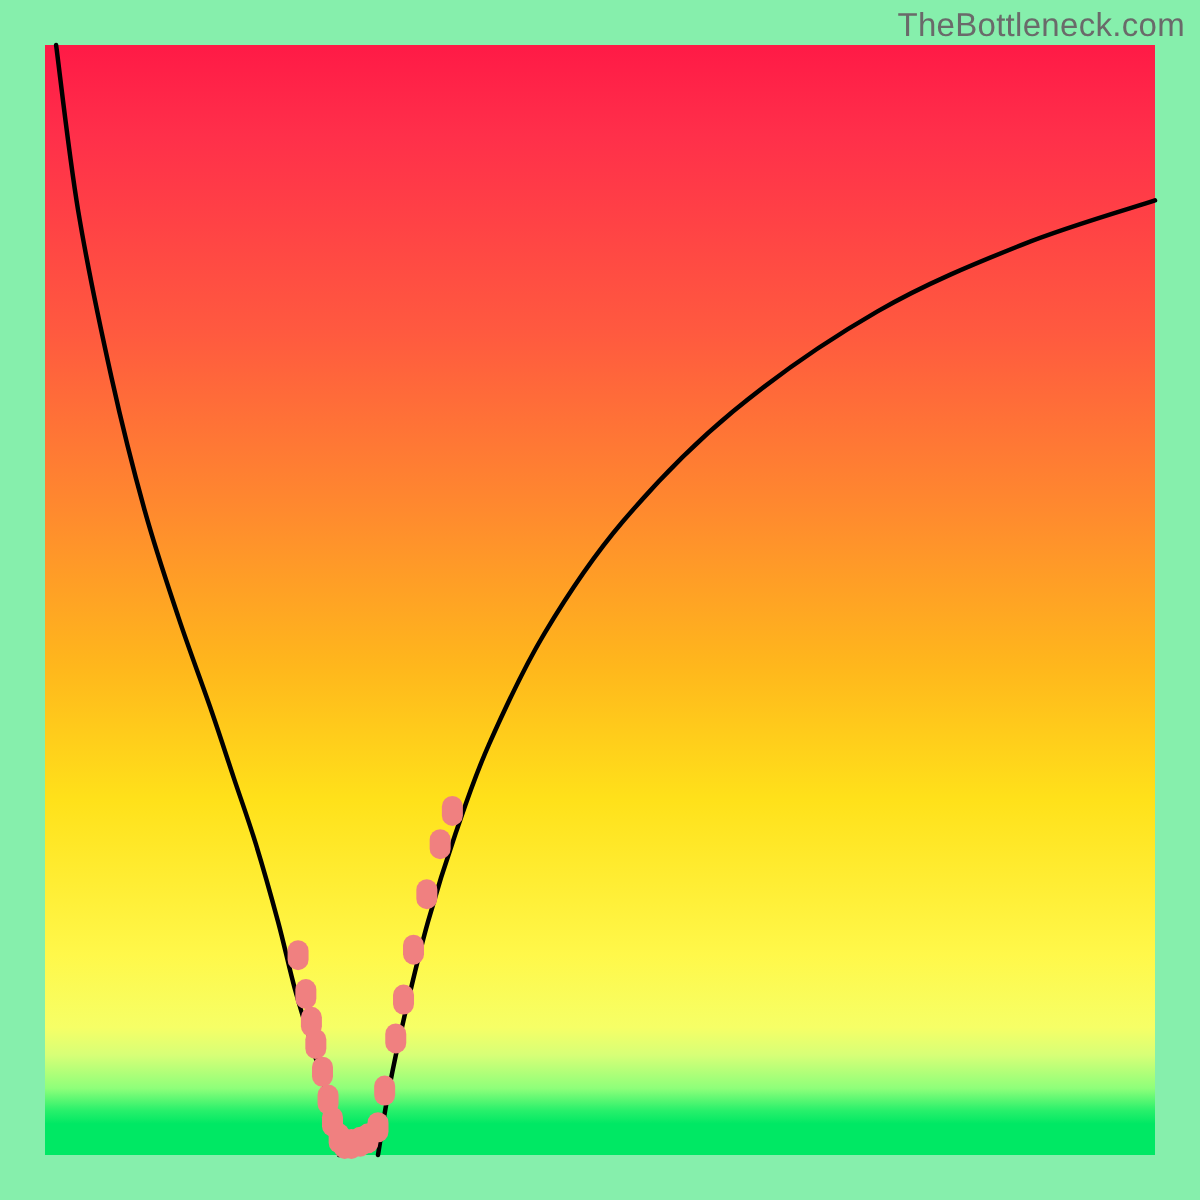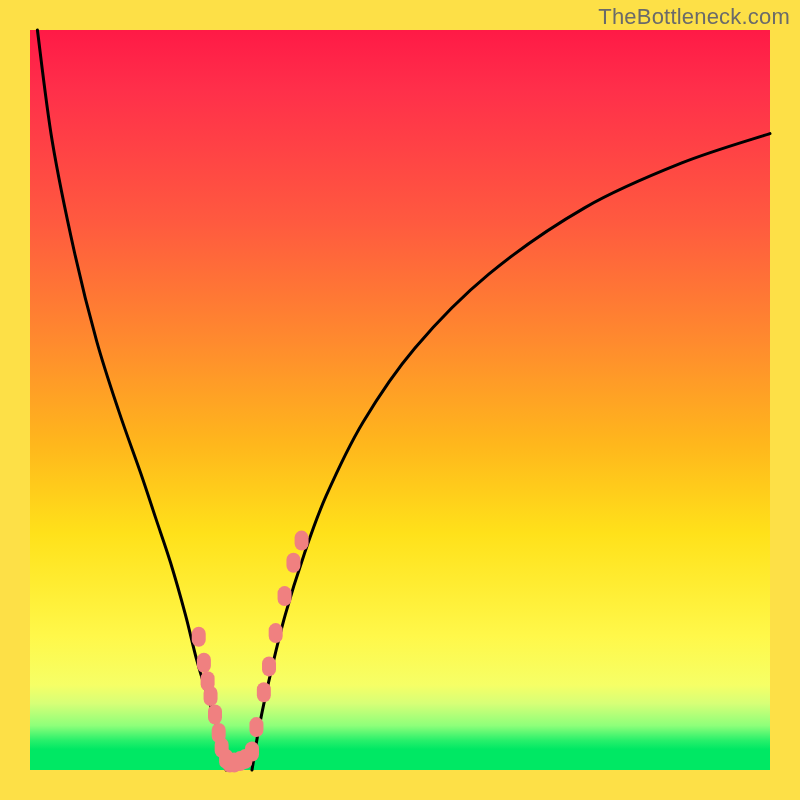--- a/index.html
+++ b/index.html
@@ -7,21 +7,21 @@
     padding: 0;
     width: 800px;
     height: 800px;
     background: #000;
     overflow: hidden;
     font-family: Arial, Helvetica, sans-serif;
   }
   .frame {
     position: absolute;
     inset: 0;
-    background: #fde047;
+    background: #86efac;
   }
   .plot {
     position: absolute;
     left: 30px;
     top: 30px;
     width: 740px;
     height: 740px;
     
     background: linear-gradient(
       to bottom,

